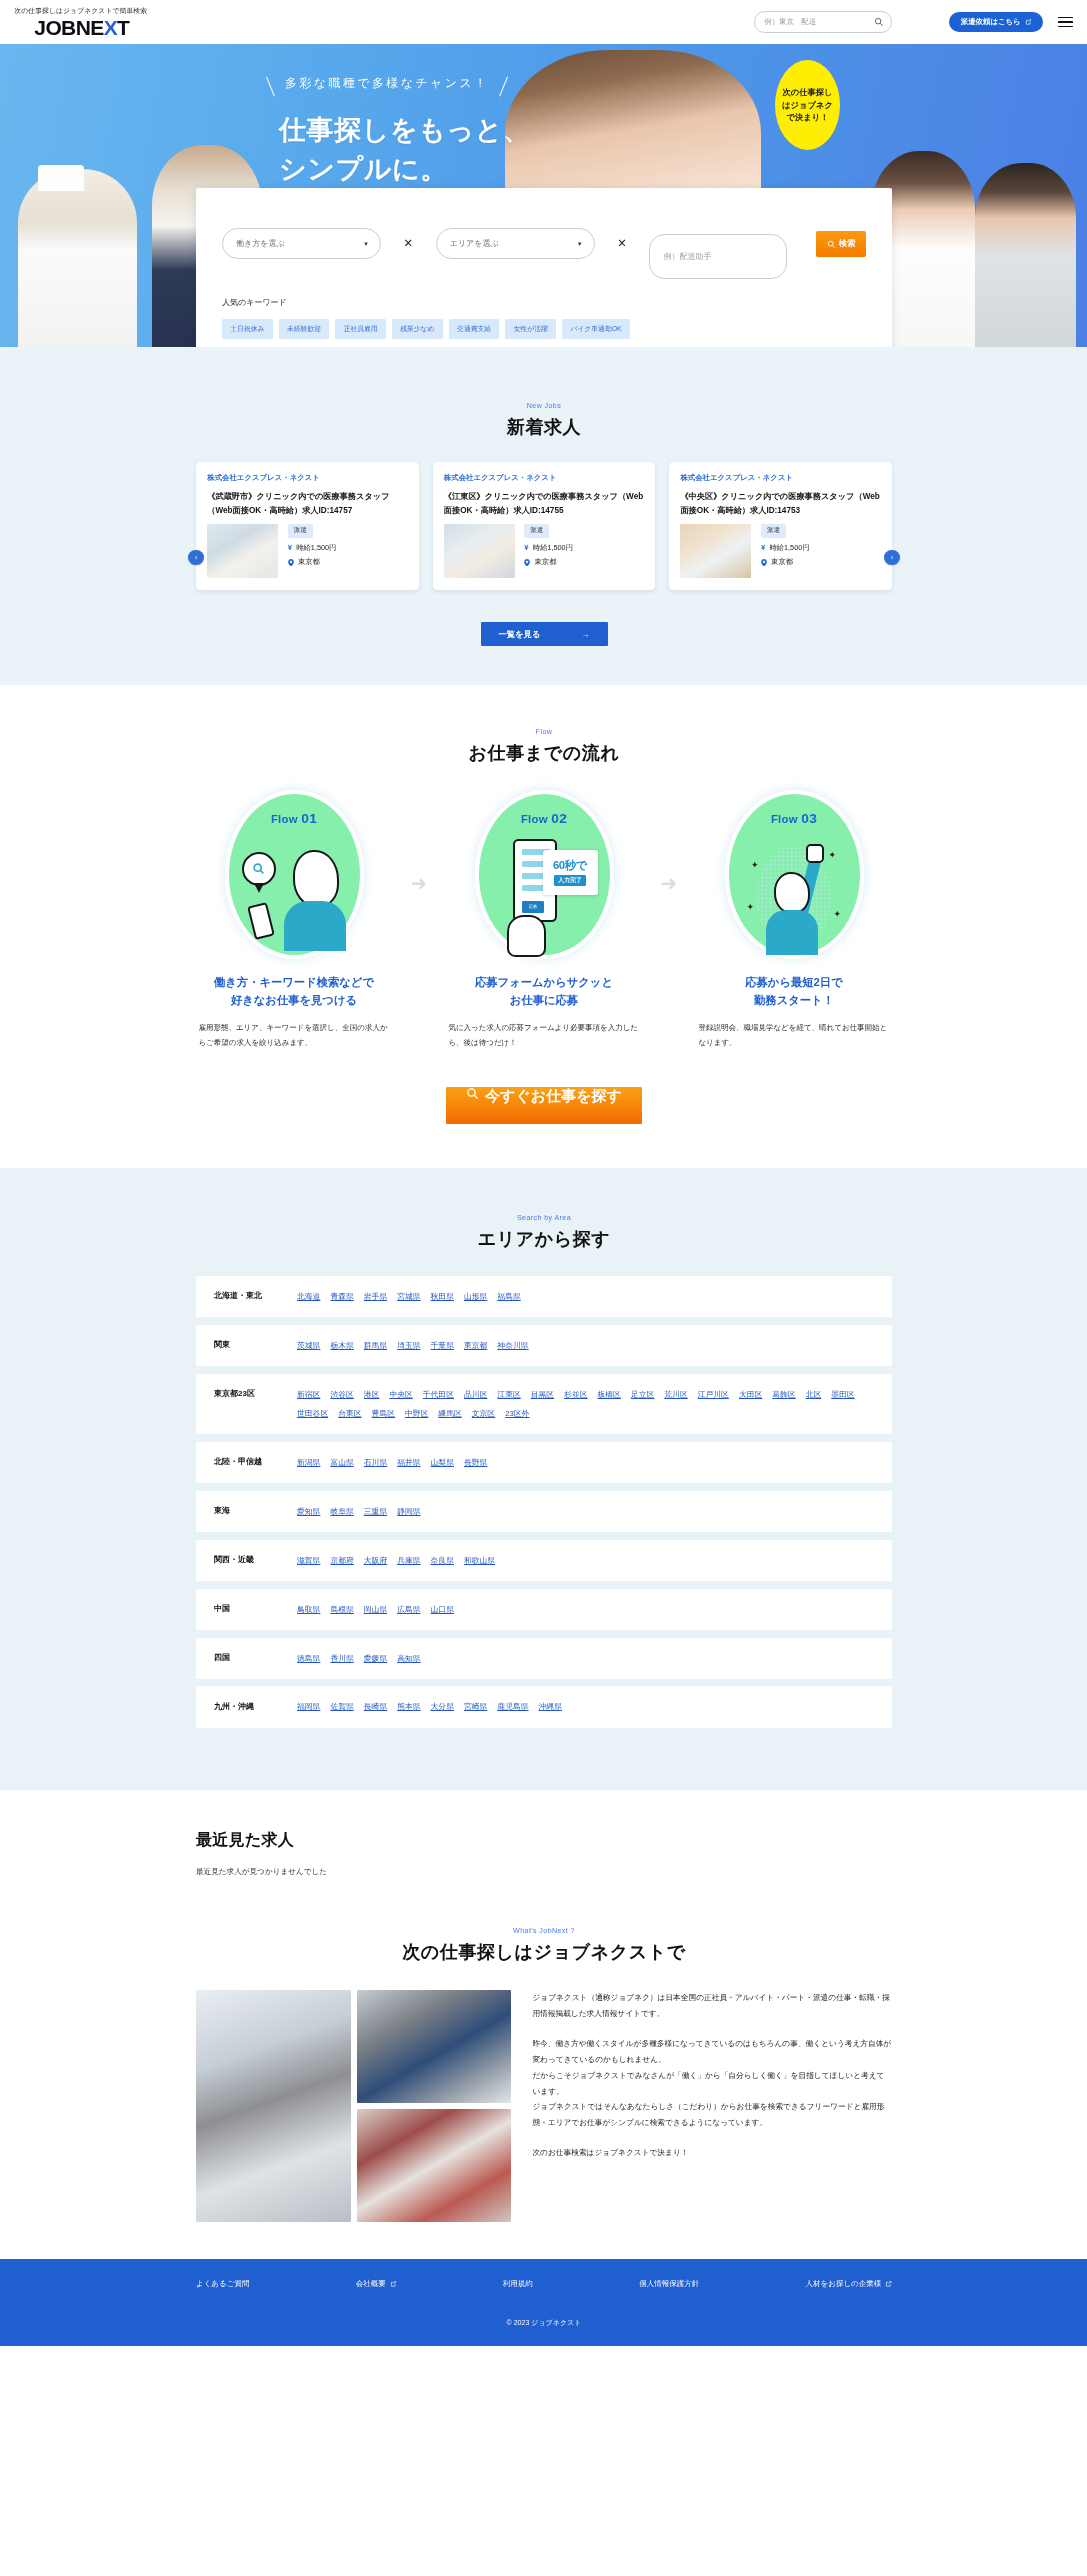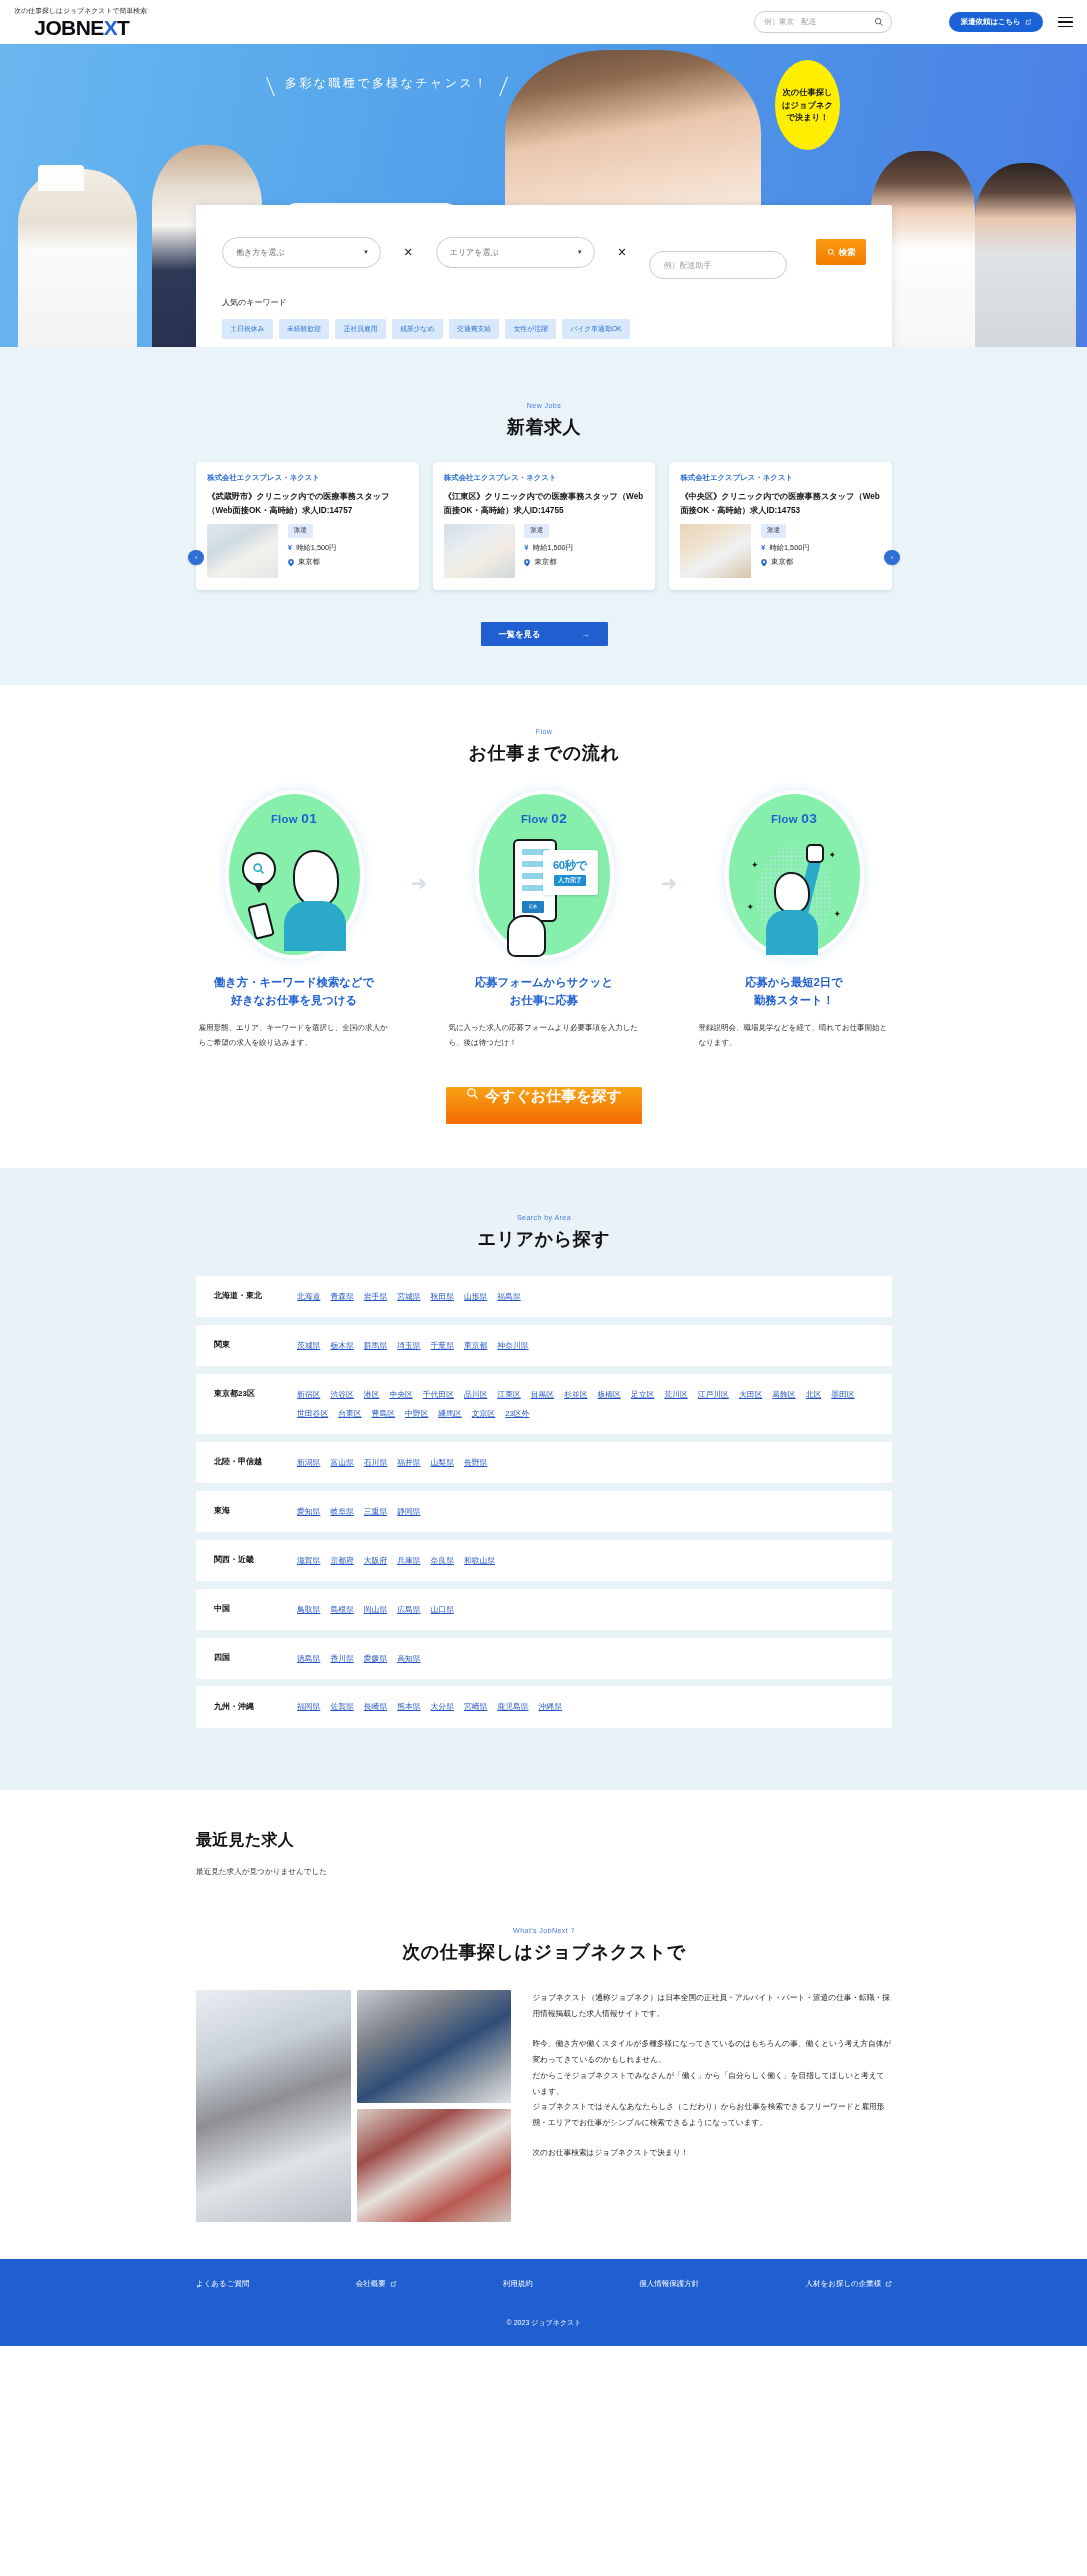--- a/index.html
+++ b/index.html
@@ -101,21 +101,21 @@
   .sel-wrap select {
     appearance:none; -webkit-appearance:none;
     width:159px; height:31px; border:0.6px solid #c9ccd2; border-radius:15.5px;
     background:#fff; padding:0 22.6px 0 13px; font-size:8px; color:#6b7076;
     font-family:inherit; cursor:pointer; outline:none;
   }
   .sel-caret { position:absolute; right:12px; top:50%; transform:translateY(-50%);
     pointer-events:none; font-size:6px; color:#3c3c3c; }
   .cross { width:27px; text-align:center; font-size:11.3px; color:#2a2a2a; font-weight:400; }
   .kw-input {
-    width:159px; height:28px; border:0.6px solid #c9ccd2; border-radius:15.5px;
+    width:159px; height:45px; border:0.6px solid #c9ccd2; border-radius:15.5px;
     padding:0 13px; font-size:8px; color:#333; font-family:inherit; outline:none; background:#fff;margin-top:26px;
   }
   .kw-input::placeholder { color:#9aa0a6; }
   .btn-search {
     margin-left:13px; width:59px; height:26px; border:none; border-radius:1.8px;
     background:linear-gradient(180deg,#fa9a11 0%,#f57c00 100%); color:#fff;
     font-size:8.3px; font-weight:700; display:flex; align-items:center; justify-content:center;
     gap:3.6px; cursor:pointer; font-family:inherit;
   }
   .kw-heading { margin-top:18px; font-size:8px; color:#222; font-weight:500; }
@@ -299,20 +299,24 @@
   <section class="hero">
     <div class="hero-people">
       <div class="silhouette p-chef"></div>
       <div class="silhouette p-apron"></div>
       <div class="silhouette p-center"></div>
       <div class="silhouette p-nurse"></div>
       <div class="silhouette p-worker"></div>
     </div>
     <div class="hero-inner">
       <div class="hero-eyebrow">多彩な職種で多様なチャンス！</div>
+      <div class="hero-title">
+        <div>仕事探しをもっと、</div>
+        <div>シンプルに。</div>
+      </div>
       <div class="hero-pill">人気の職種・求人を多数掲載！</div>
       <div class="hero-badge">
         <span>次の仕事探し</span>
         <span>はジョブネク</span>
         <span>で決まり！</span>
       </div>
     </div>
 
     <div class="search-panel">
       <div class="search-row">

